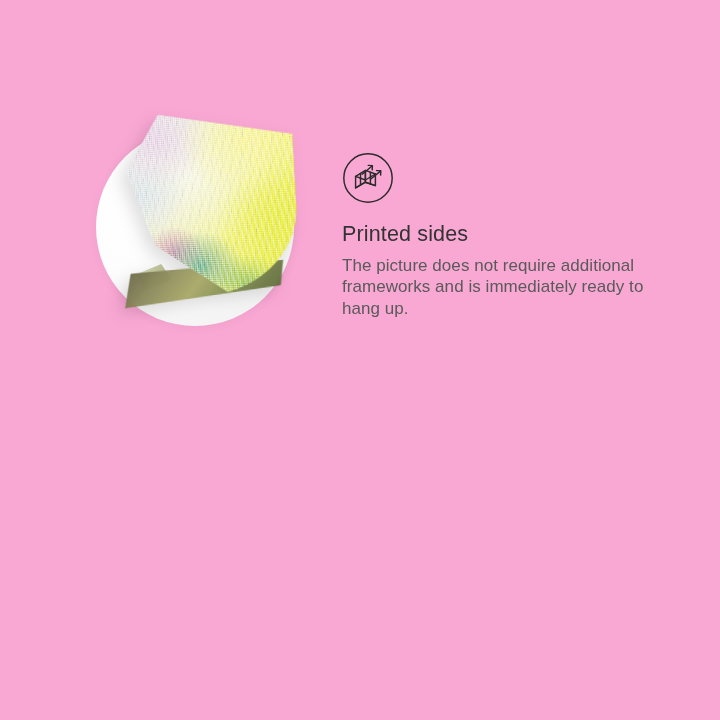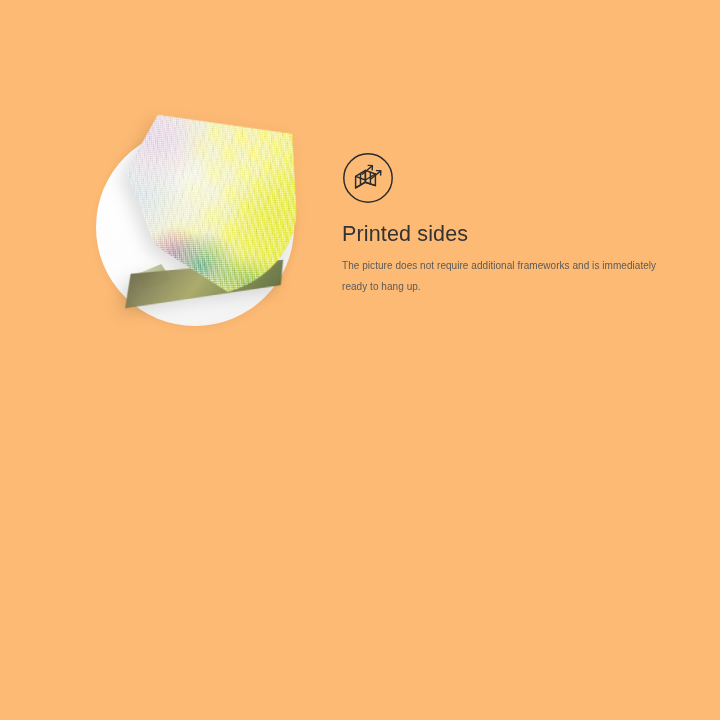--- a/index.html
+++ b/index.html
@@ -5,21 +5,21 @@
 <style>
   * { margin:0; padding:0; box-sizing:border-box; }
   html,body{ width:720px; height:720px; }
   body{
     background:#f1f1f1;
     font-family:"Liberation Sans", sans-serif;
     -webkit-font-smoothing:antialiased;
     overflow:hidden;
     position:relative;
   }
-  .canvas-root{ position:absolute; inset:0; background:#fdba74; }
+  .canvas-root{ position:absolute; inset:0; background:#f9a8d4; }
 
   
   .feature{ position:absolute; }
   #feature-printed{ left:0; top:0; width:720px; height:360px; }
   #feature-eco{ left:0; top:360px; width:720px; height:360px; }
 
   
   .media{ position:absolute; }
 
   
@@ -97,21 +97,21 @@
   .feat-title{
     margin-top:18px;
     font-size:21.5px;
     font-weight:400;
     letter-spacing:.15px;
     color:#333333;
     line-height:1.2;
   }
   .feat-body{
     margin-top:7px;
-    font-size:10px;
+    font-size:17px;
     font-weight:400;
     line-height:21.5px;
     color:#5a5a5a;
     letter-spacing:.05px;
   }
 </style>
 </head>
 <body>
 
 <div class="canvas-root">

